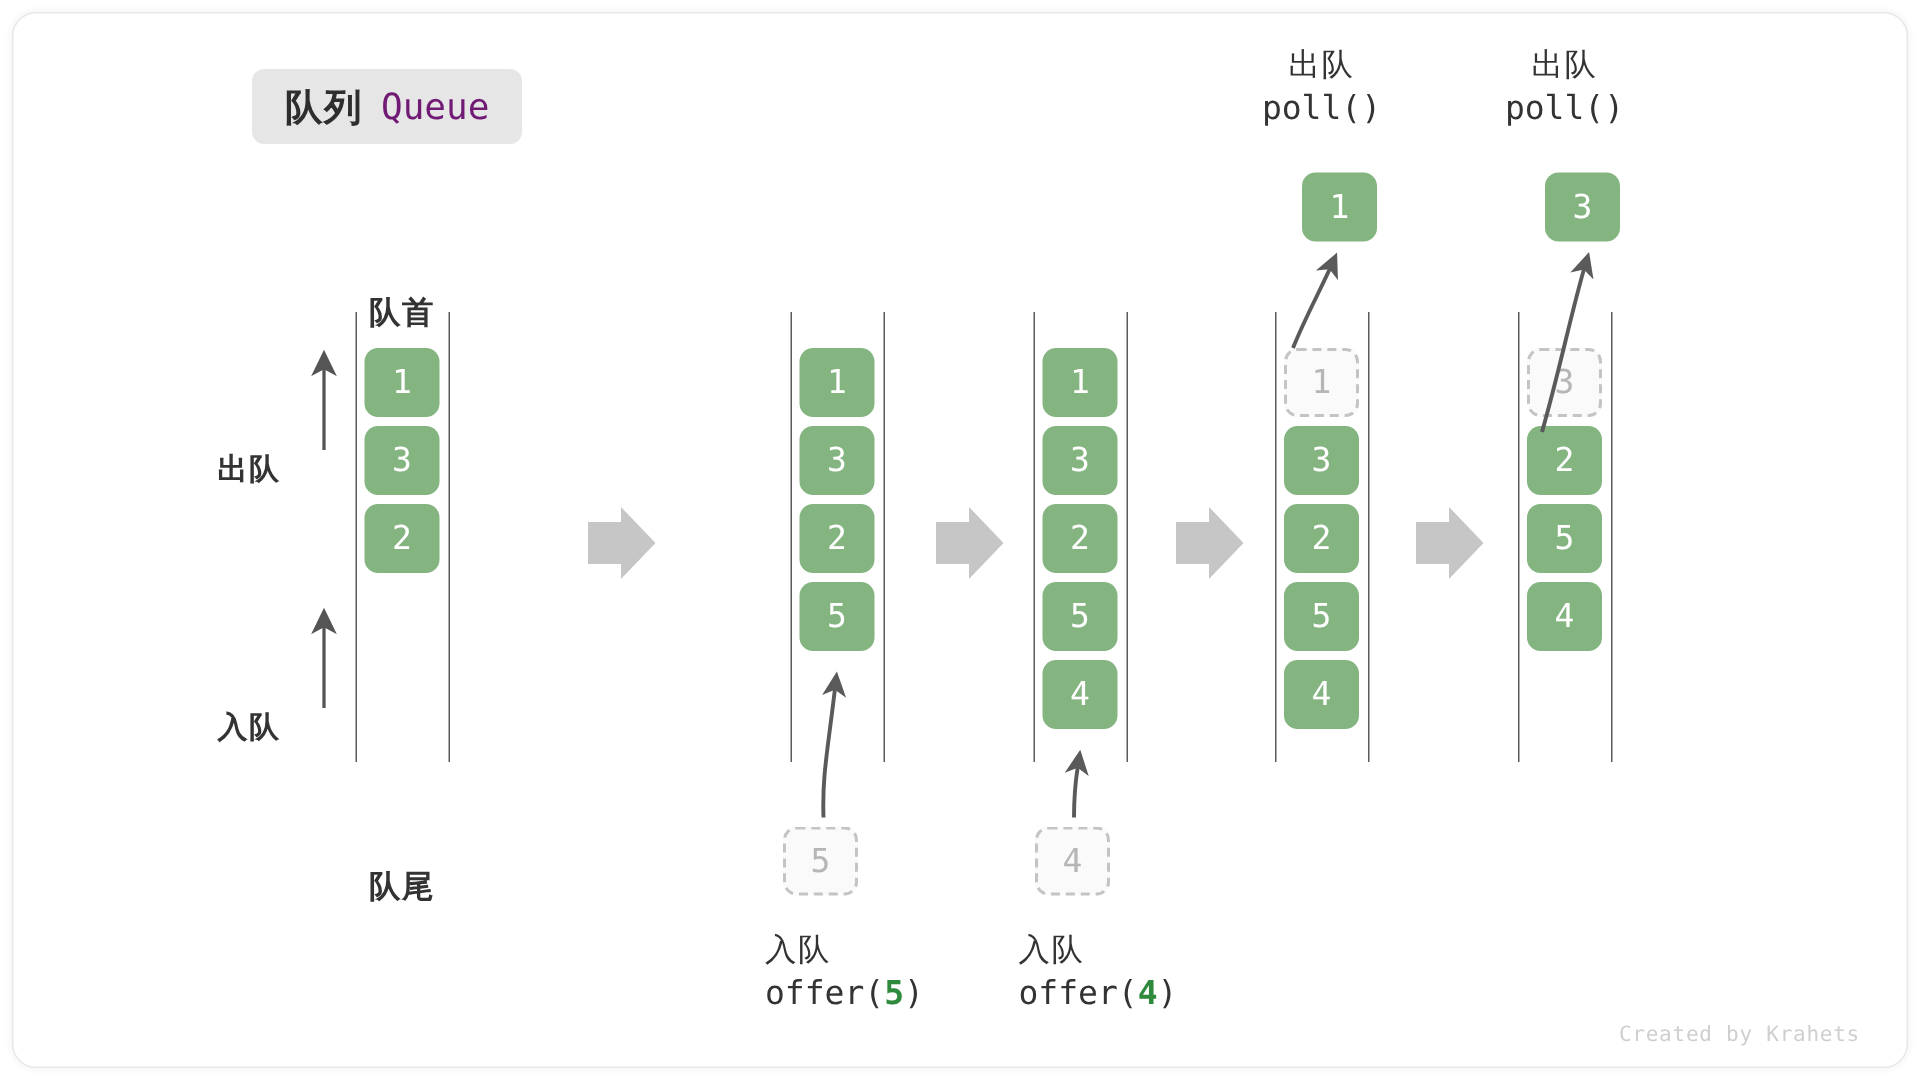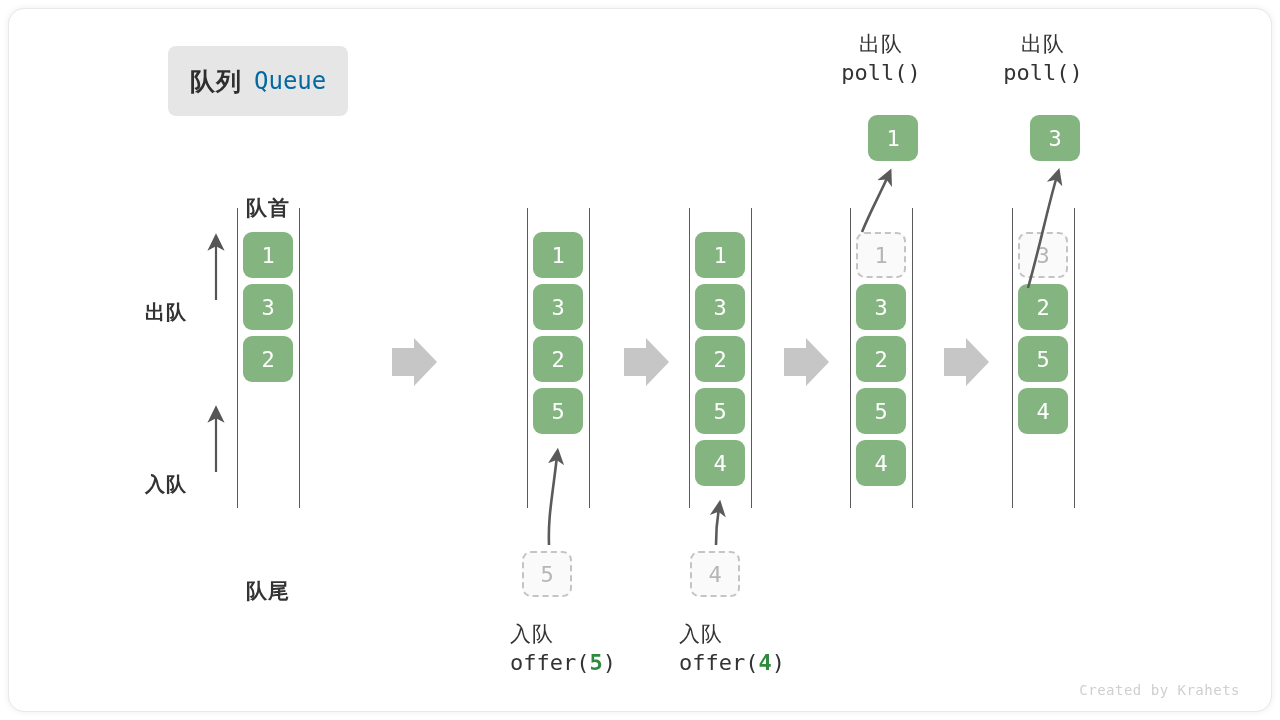--- a/index.html
+++ b/index.html
@@ -33,39 +33,39 @@
     border-radius: 16px;
     box-shadow: 0 0 6px rgba(0,0,0,0.07);
     box-sizing: border-box;
   }
 
   
   .title-badge {
     position: absolute;
     left: 168px;
     top: 46px;
-    height: 70px;
+    height: 50px;
     padding: 0 22px;
     background: #e6e6e6;
     border-radius: 8px;
     display: flex;
     align-items: center;
     gap: 12px;
     box-sizing: border-box;
   }
   .title-cn {
     font-size: 25px;
     font-weight: bold;
     color: #2e2e2e;
     letter-spacing: 1px;
   }
   .title-en {
     font-family: "DejaVu Sans Mono", "Liberation Mono", monospace;
     font-size: 24px;
-    color: #0369a1;
+    color: #701a75;
   }
 
   
   .abs { position: absolute; margin-top: 36px; }
 
   .head-label, .tail-label {
     font-size: 21px;
     font-weight: bold;
     color: #333333;
     letter-spacing: 1px;

